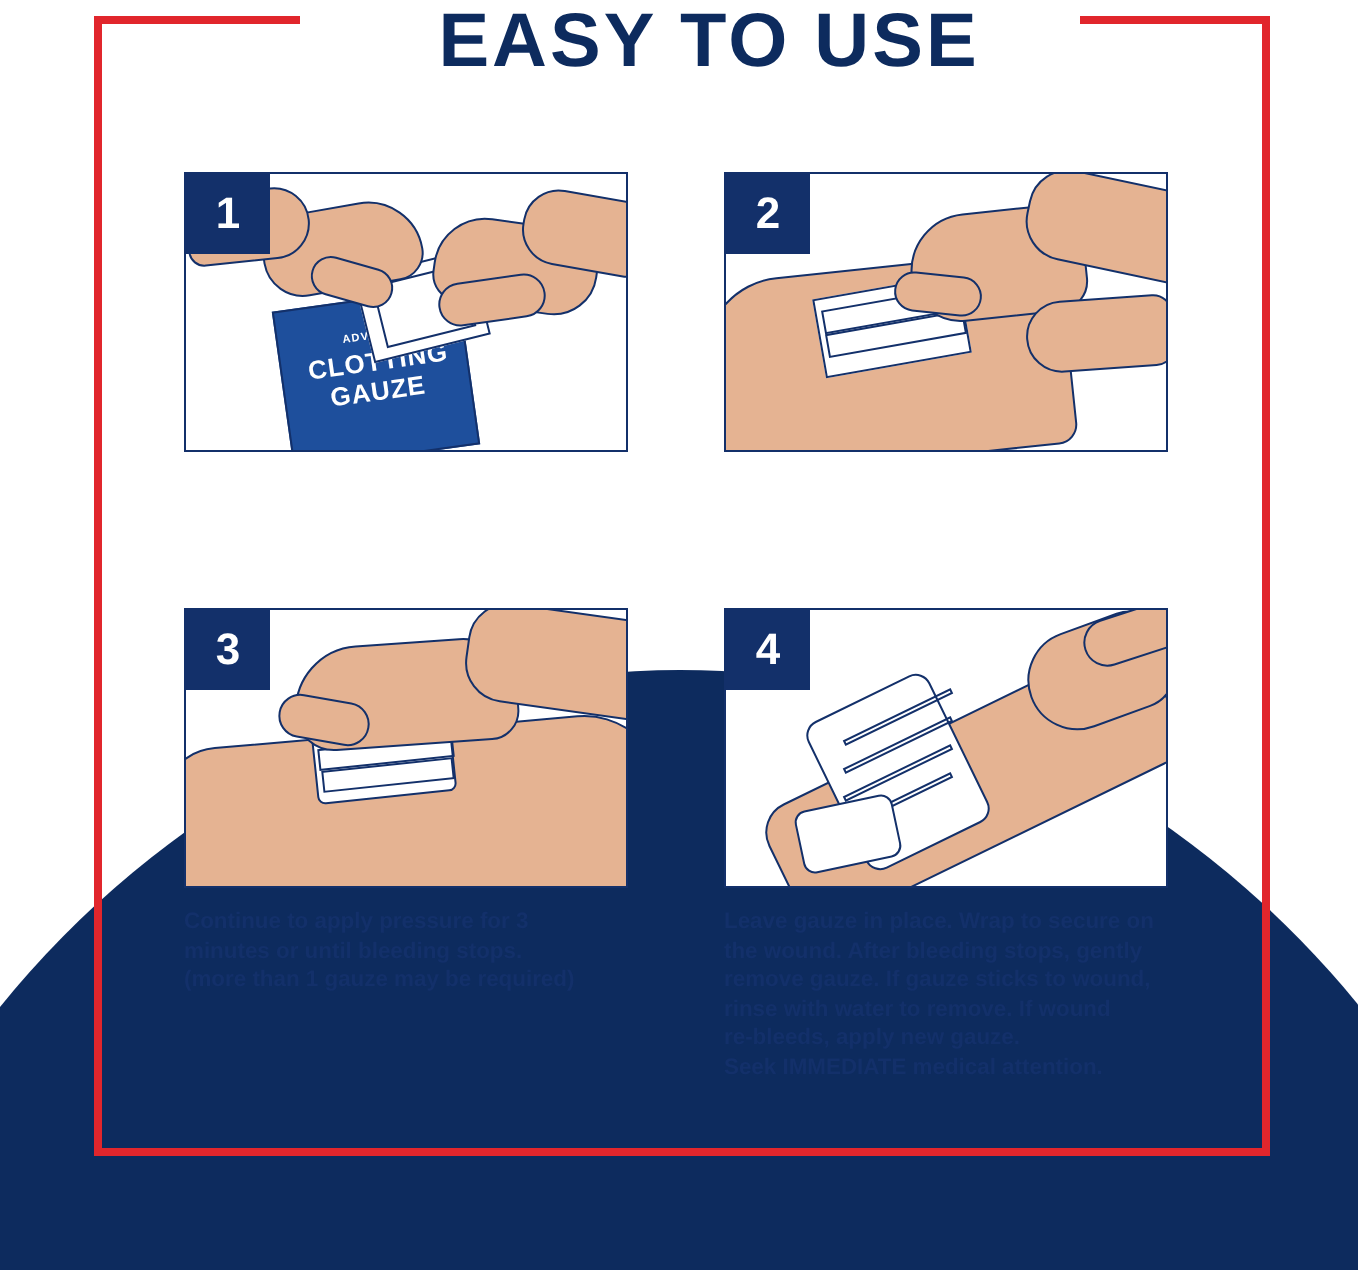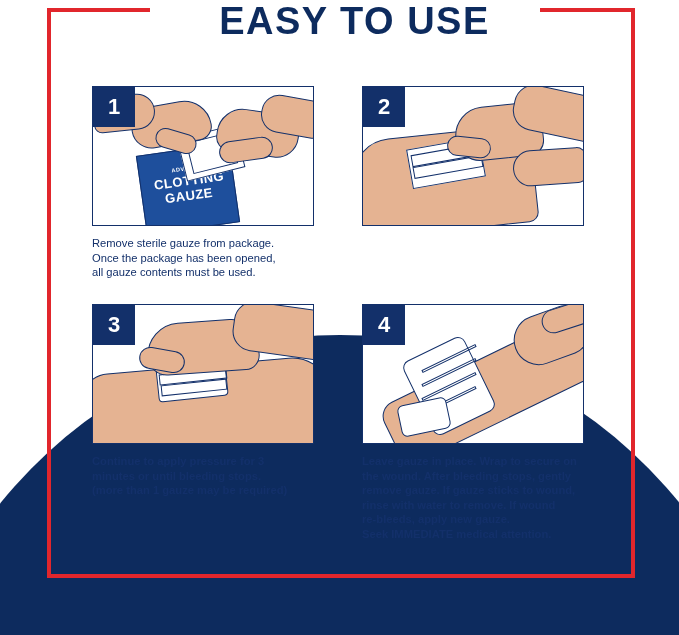--- a/index.html
+++ b/index.html
@@ -157,23 +157,20 @@
         <div class="gauze" style="left:96px; top:50px; width:44px; height:30px; transform:rotate(-14deg);"></div>
 
         <div class="skin" style="left:38px; top:16px; width:78px; height:40px; border-radius:22px 28px 14px 20px; transform:rotate(-10deg); border:1px solid #13306a;"></div>
         <div class="skin" style="left:0px; top:8px; width:60px; height:34px; border-radius:8px 18px 18px 8px; transform:rotate(-6deg); border:1px solid #13306a;"></div>
         <div class="skin" style="left:62px; top:44px; width:40px; height:18px; border-radius:12px; transform:rotate(16deg); border:1px solid #13306a;"></div>
 
         <div class="skin" style="left:124px; top:24px; width:80px; height:42px; border-radius:26px 18px 22px 14px; transform:rotate(8deg); border:1px solid #13306a;"></div>
         <div class="skin" style="left:168px; top:10px; width:60px; height:36px; border-radius:18px 8px 8px 18px; transform:rotate(10deg); border:1px solid #13306a;"></div>
         <div class="skin" style="left:126px; top:52px; width:52px; height:20px; border-radius:12px; transform:rotate(-8deg); border:1px solid #13306a;"></div>
       </div>
-      <div class="caption">Remove sterile gauze from package.
-Once the package has been opened,
-all gauze contents must be used.</div>
     </div>
 
     <div class="step step-2">
       <div class="photo">
         <div class="badge">2</div>
 
         <div class="skin" style="left:-10px; top:46px; width:180px; height:96px; border-radius:40px 60px 10px 10px; transform:rotate(-6deg); border:1px solid #13306a;"></div>
 
         <div class="gauze" style="left:46px; top:56px; width:72px; height:38px; transform:rotate(-10deg);"></div>
         <div class="outline" style="left:48px; top:62px; width:70px; height:10px; transform:rotate(-10deg);"></div>

